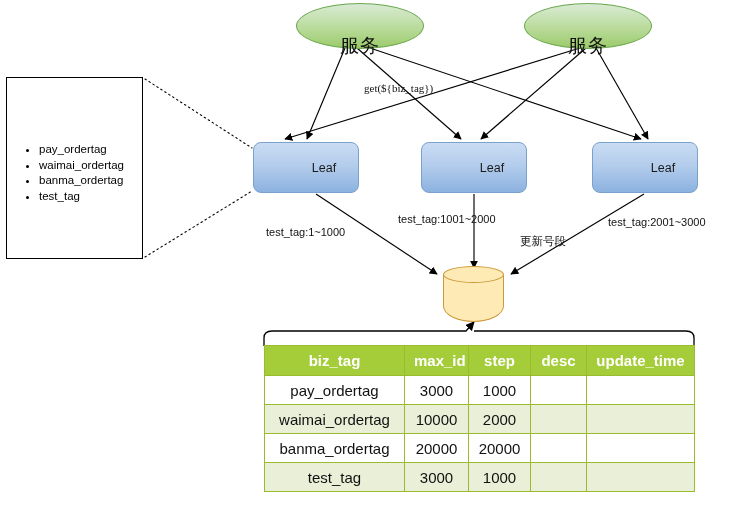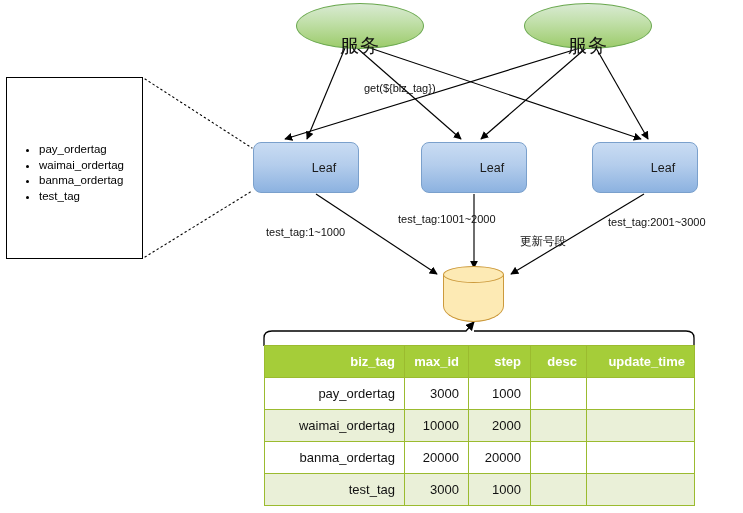--- a/index.html
+++ b/index.html
@@ -140,44 +140,44 @@
     color: #111111;
   }
 
   
   .edge-label {
     position: absolute;
     font-size: 11px;
     color: #111111;
     white-space: nowrap;
   }
-  #label-get      { left: 364px; top: 82px; }
+  #label-get      { left: 364px; top: 82px; font-family: Liberation Serif, serif; }
   #label-range-1  { left: 266px; top: 226px; }
   #label-range-2  { left: 398px; top: 213px; }
   #label-range-3  { left: 608px; top: 216px; }
   #label-update   { left: 520px; top: 234px; font-size: 11.5px; text-align: center; }
 
   
   .table-wrap {
     position: absolute;
     left: 264px;
     top: 345px;
     width: 430px;
   }
   table.seg {
     border-collapse: collapse;
     width: 430px;
     table-layout: fixed;
   }
   table.seg th,
   table.seg td {
     border: 1px solid #9bbb2f;
-    font-size: 13px;
-    text-align: right;
-    padding: 8px 9px;
+    font-size: 15px;
+    text-align: center;
+    padding: 1px 9px;
     height: 29px;
     box-sizing: border-box;
     overflow: hidden;
     white-space: nowrap;
   }
   table.seg th {
     background: #a5cd39;
     color: #ffffff;
     font-weight: bold;
     height: 30px;

